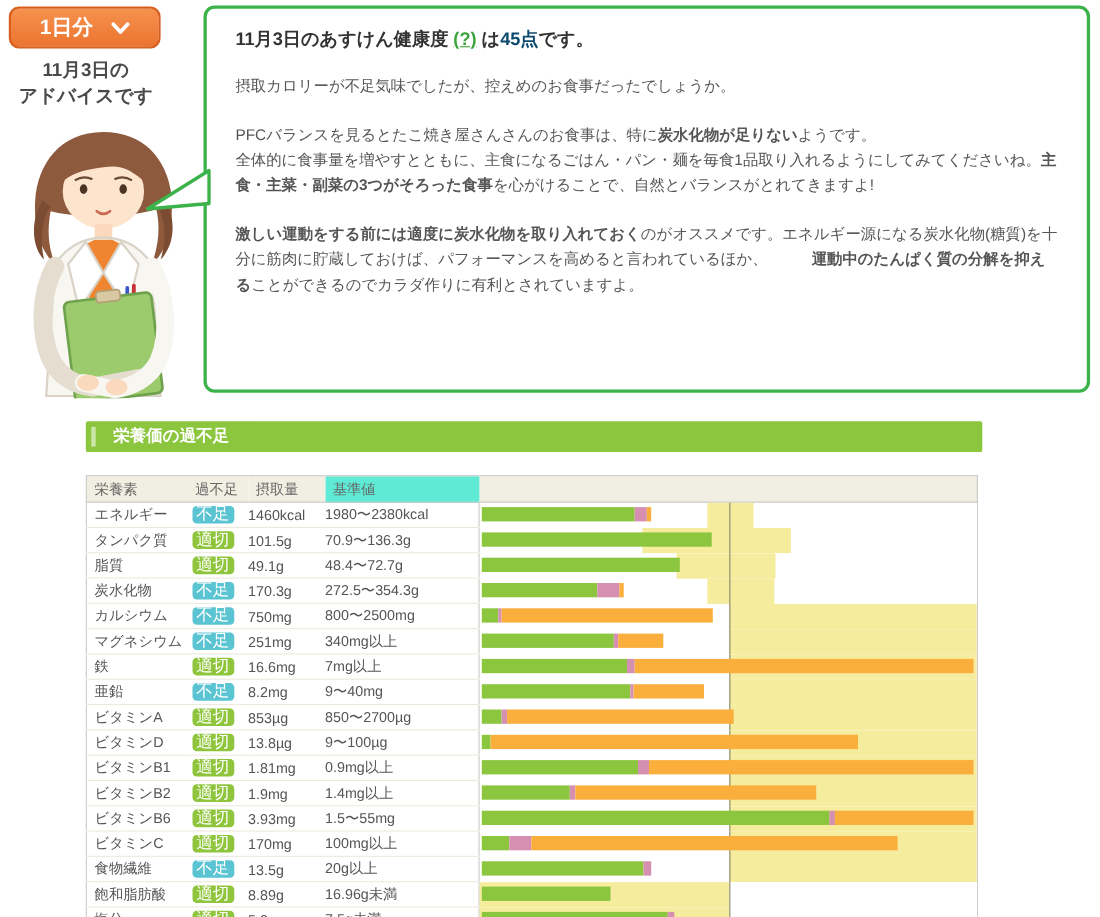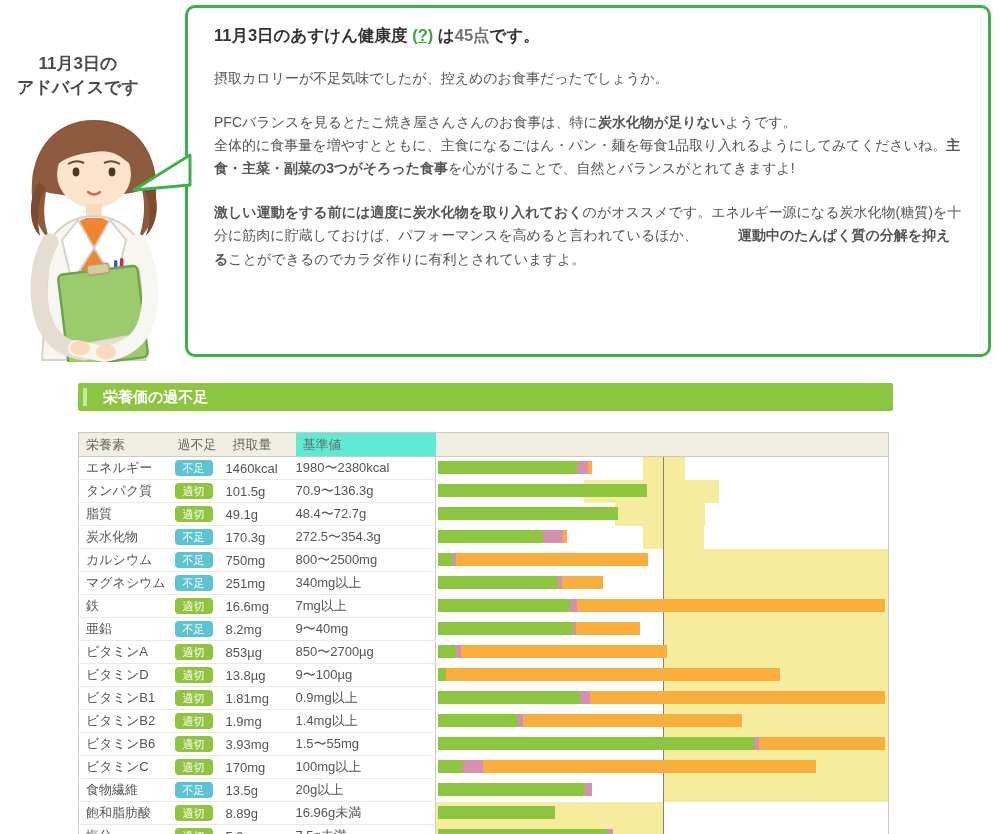--- a/index.html
+++ b/index.html
@@ -16,21 +16,21 @@
   .advice-date{position:absolute;left:0;top:52px;width:156px;text-align:center;
     font-weight:bold;font-size:17px;line-height:24px;color:#4a4a4a;}
 
   
   .bubble{position:absolute;left:185px;top:5px;width:806px;height:352px;box-sizing:border-box;
     border:3px solid #3cb24a;border-radius:10px;background:#fff;padding:17px 26px 16px 26px;}
   .bubble-tail{position:absolute;left:-56px;top:145px;}
   .bubble-greeting{font-size:15px;font-weight:bold;margin:0 0 20px 0;}
   .bubble-score{font-size:16.5px;font-weight:bold;color:#333;margin:0 0 20px 0;}
   .bubble-score .help{color:#3ba53b;text-decoration:underline;cursor:pointer;}
-  .bubble-score .score{color:#737373;}
+  .bubble-score .score{color:#0c4a6e;}
   .bubble p.para{font-size:14px;line-height:1.65;color:#555;margin:0 0 21px 0;}
   .bubble p.para span{color:#555;}
 
   
   .character{position:absolute;left:6px;top:112px;width:176px;height:250px;}
 
   
   .section-header{position:absolute;left:78px;top:383px;width:815px;height:28px;box-sizing:border-box;
     color:#fff;font-weight:bold;font-size:15px;line-height:28px;padding-left:16px;border-radius:2px;}
   .section-header::before{content:"";position:absolute;left:5px;top:5px;bottom:5px;width:4px;background:rgba(255,255,255,.55);}
@@ -39,32 +39,38 @@
   .nutrient-table{position:absolute;left:78px;top:432px;border-collapse:collapse;table-layout:fixed;background:#fff;}
   .nutrient-table th{height:23px;font-size:13px;font-weight:normal;color:#666;text-align:left;padding:0 0 0 7px;}
   .nutrient-table thead tr{border:1px solid #c9c9c9;}
   .nutrient-table{border:1px solid #c9c9c9;}
   .nutrient-table td{height:22px;padding:0;font-size:13px;color:#555;vertical-align:middle;}
   .nutrient-table tbody td.c-name,.nutrient-table tbody td.c-status,
   .nutrient-table tbody td.c-intake,.nutrient-table tbody td.c-standard{border-bottom:1px solid #eceade;}
   .c-name{padding-left:7px !important;font-size:13.5px;}
   .c-intake,.c-standard{color:#555;}
   .badge{display:inline-block;width:38px;height:16px;line-height:16px;border-radius:4px;color:#fff;
-    font-size:11px;text-align:center;margin-left:4px;}
+    font-size:15px;text-align:center;margin-left:4px;}
   .chart-cell{position:relative;border-left:1px solid #c9c9c9;background:#fff;}
   .band{position:absolute;top:0;bottom:0;}
   .vline{position:absolute;top:0;bottom:0;width:1px;z-index:2;}
   .bar{position:absolute;left:2px;right:0;top:4px;height:13px;display:flex;z-index:3;}
   .bar span{height:13px;display:block;}
 </style>
 </head>
 <body>
 
 <div class="stage">
 
+  <div class="period-btn">
+    <span>1日分</span>
+    <svg width="17" height="12" viewBox="0 0 17 12">
+      <path d="M2 2 L8.5 9 L15 2" fill="none" stroke="#ffffff" stroke-width="3.4" stroke-linecap="round" stroke-linejoin="round"></path>
+    </svg>
+  </div>
 
   <div class="advice-date">
     <div>11月3日の</div>
     <div>アドバイスです</div>
   </div>
 
   <svg class="character" viewBox="0 0 176 250">
 
     <path d="M88 8 C48 8 28 38 26 70 C24 100 34 120 44 128 C36 108 38 92 40 80 C60 86 116 86 136 78 C140 94 138 112 132 128 C144 118 152 98 150 66 C146 32 124 8 88 8 Z" fill="#8e5a3d"></path>
     <path d="M33 70 C22 86 22 112 34 124 C30 104 32 88 40 76 Z" fill="#7c4c32"></path>

